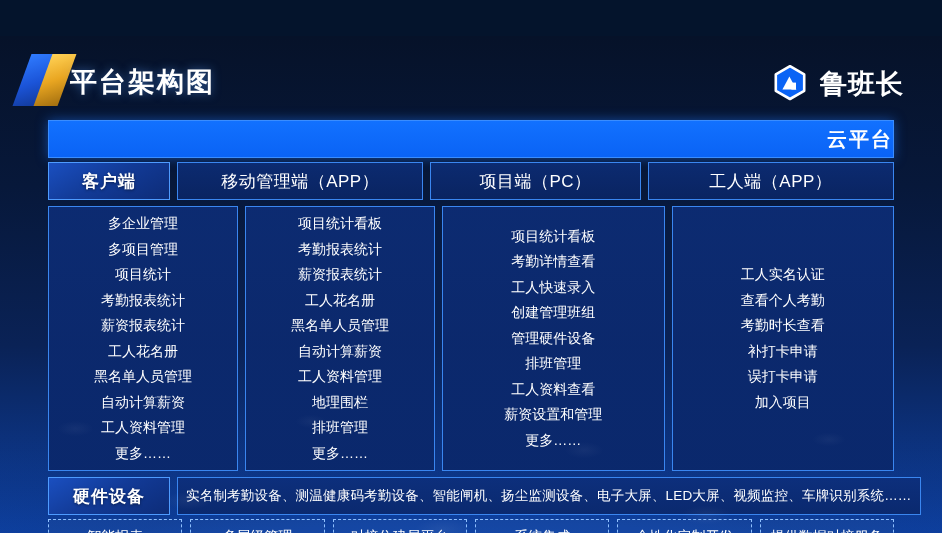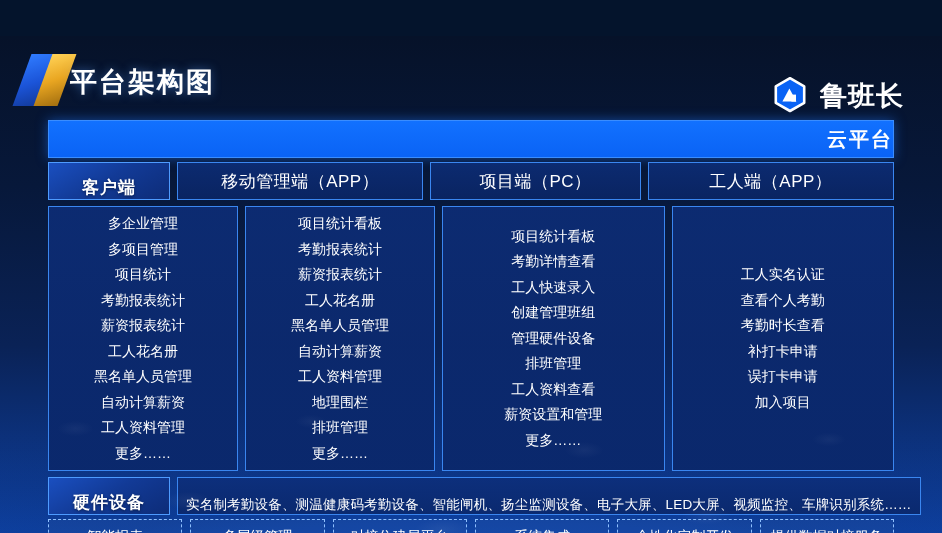--- a/index.html
+++ b/index.html
@@ -81,21 +81,21 @@
     font-weight: bold;
     color: #ffffff;
     letter-spacing: 2px;
     text-shadow: 0 0 10px rgba(90,160,255,0.5);
     white-space: nowrap;
   }
 
   .logo-wrap {
     position: absolute;
     right: 38px;
-    top: 40px;
+    top: 28px;
     display: flex;
     align-items: center;
     gap: 10px;
     justify-content: center;
   }
   .logo-hex {
     width: 40px;
     height: 40px;
     display: block;
   }
@@ -140,21 +140,21 @@
     display: flex;
     gap: 7px;
   }
   .row + .row { margin-top: 6px; }
 
   .cell {
     box-sizing: border-box;
     border: 1px solid #3a86f0;
     background: linear-gradient(180deg, rgba(13,46,122,0.85) 0%, rgba(10,38,104,0.85) 100%);
     display: flex;
-    align-items: flex-end;
+    align-items: center;
     justify-content: center;
   }
 
   
   .cell.label-cell {
     width: 122px;
     flex: 0 0 122px;
     background: linear-gradient(150deg, #1a4fc0 0%, #123a96 48%, #0d2c78 100%);
     border: 1px solid #4e9bff;
   }

